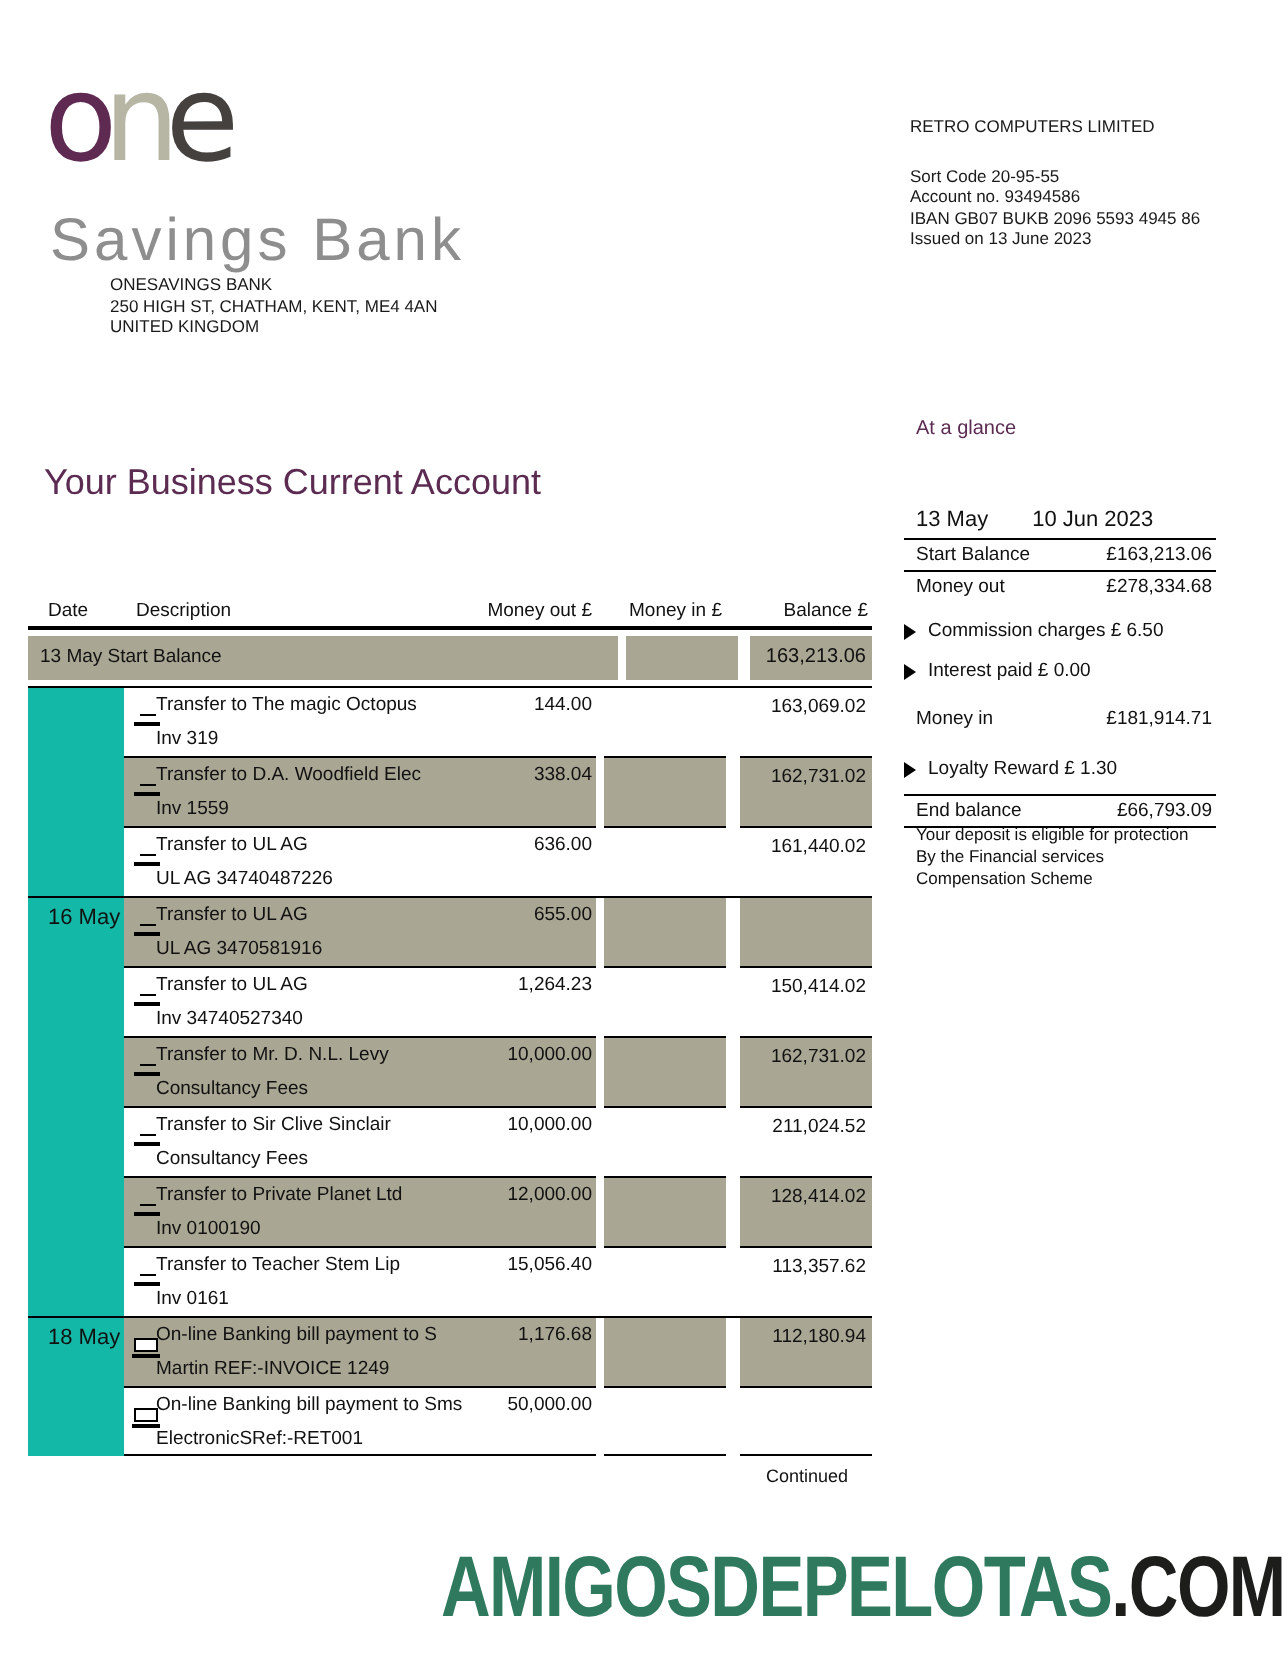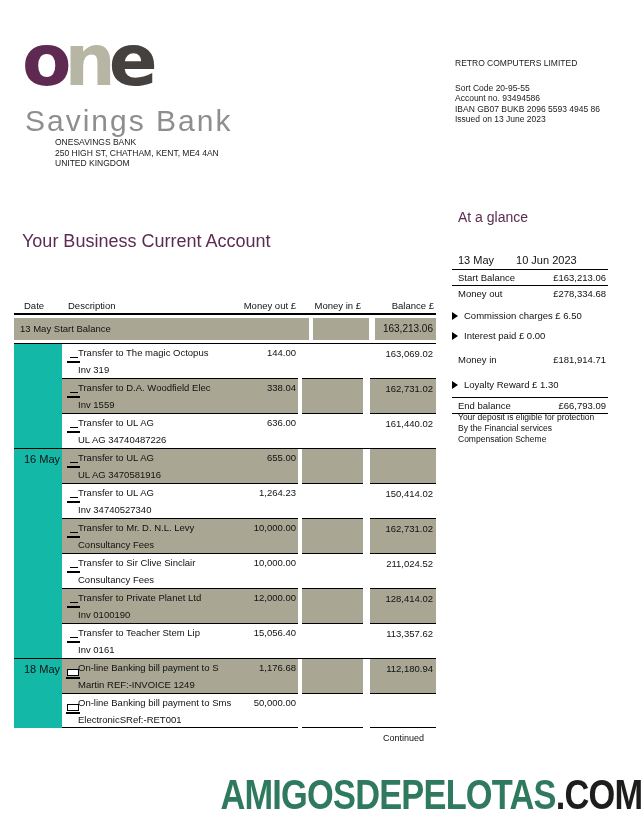--- a/index.html
+++ b/index.html
@@ -1,34 +1,34 @@
 <!DOCTYPE html>
 <html><head>
 <meta charset="utf-8">
 <style>
   * { margin:0; padding:0; box-sizing:border-box; }
   html,body { width:644px; height:835px; background:#fff; font-family:"Liberation Sans",sans-serif; color:#111; overflow:hidden; }
   .page { position:relative; width:644px; height:835px; background:#fff; }
 
   
   .logo { position:absolute; left:22px; top:18px; }
-  .logo-word { font-weight:bold; font-size:72px; line-height:84px; letter-spacing:-7px; font-family:"DejaVu Sans","Liberation Sans",sans-serif; }
+  .logo-word { font-weight:normal; font-size:60px; line-height:84px; letter-spacing:-7px; font-family:"DejaVu Sans","Liberation Sans",sans-serif; }
   .logo-o { color:#5f2a52; }
   .logo-n { color:#b7b5a3; }
   .logo-e { color:#45413e; }
   .logo-sub { font-size:30px; color:#8e8e8e; letter-spacing:2px; margin-top:2px; margin-left:3px; }
 
   .bank-address { position:absolute; left:55px; top:137px; font-size:8.5px; line-height:10.5px; color:#1a1a1a; }
 
   .holder-block { position:absolute; left:455px; top:58px; font-size:8.5px; line-height:10.5px; color:#1a1a1a; }
   .holder-name { margin-bottom:14px; }
 
   
   .page-title { position:absolute; left:22px; top:231px; font-size:18px; font-weight:normal; color:#5c2b52; }
-  .glance-title { position:absolute; left:458px; top:209px; font-size:14px; font-weight:normal; color:#5c2b52; }
+  .glance-title { position:absolute; left:458px; top:209px; font-size:10px; font-weight:normal; color:#5c2b52; }
 
   
   .glance { position:absolute; left:452px; top:254px; width:156px; font-size:9.5px; }
   .g-period { display:flex; gap:22px; font-size:11px; padding:0 2px 3px 6px; border-bottom:1.5px solid #000; }
   .g-row { display:flex; justify-content:space-between; padding:2px 2px 2px 6px; }
   .g-row.rule-bottom { border-bottom:1.5px solid #000; }
   .g-row.rule-top { border-top:1.5px solid #000; }
   .g-bullet { display:flex; align-items:center; margin:9px 0 0 0; }
   .g-bullet.b2 { }
   .g-bullet.b3 { margin-top:12px; margin-bottom:7px; }

